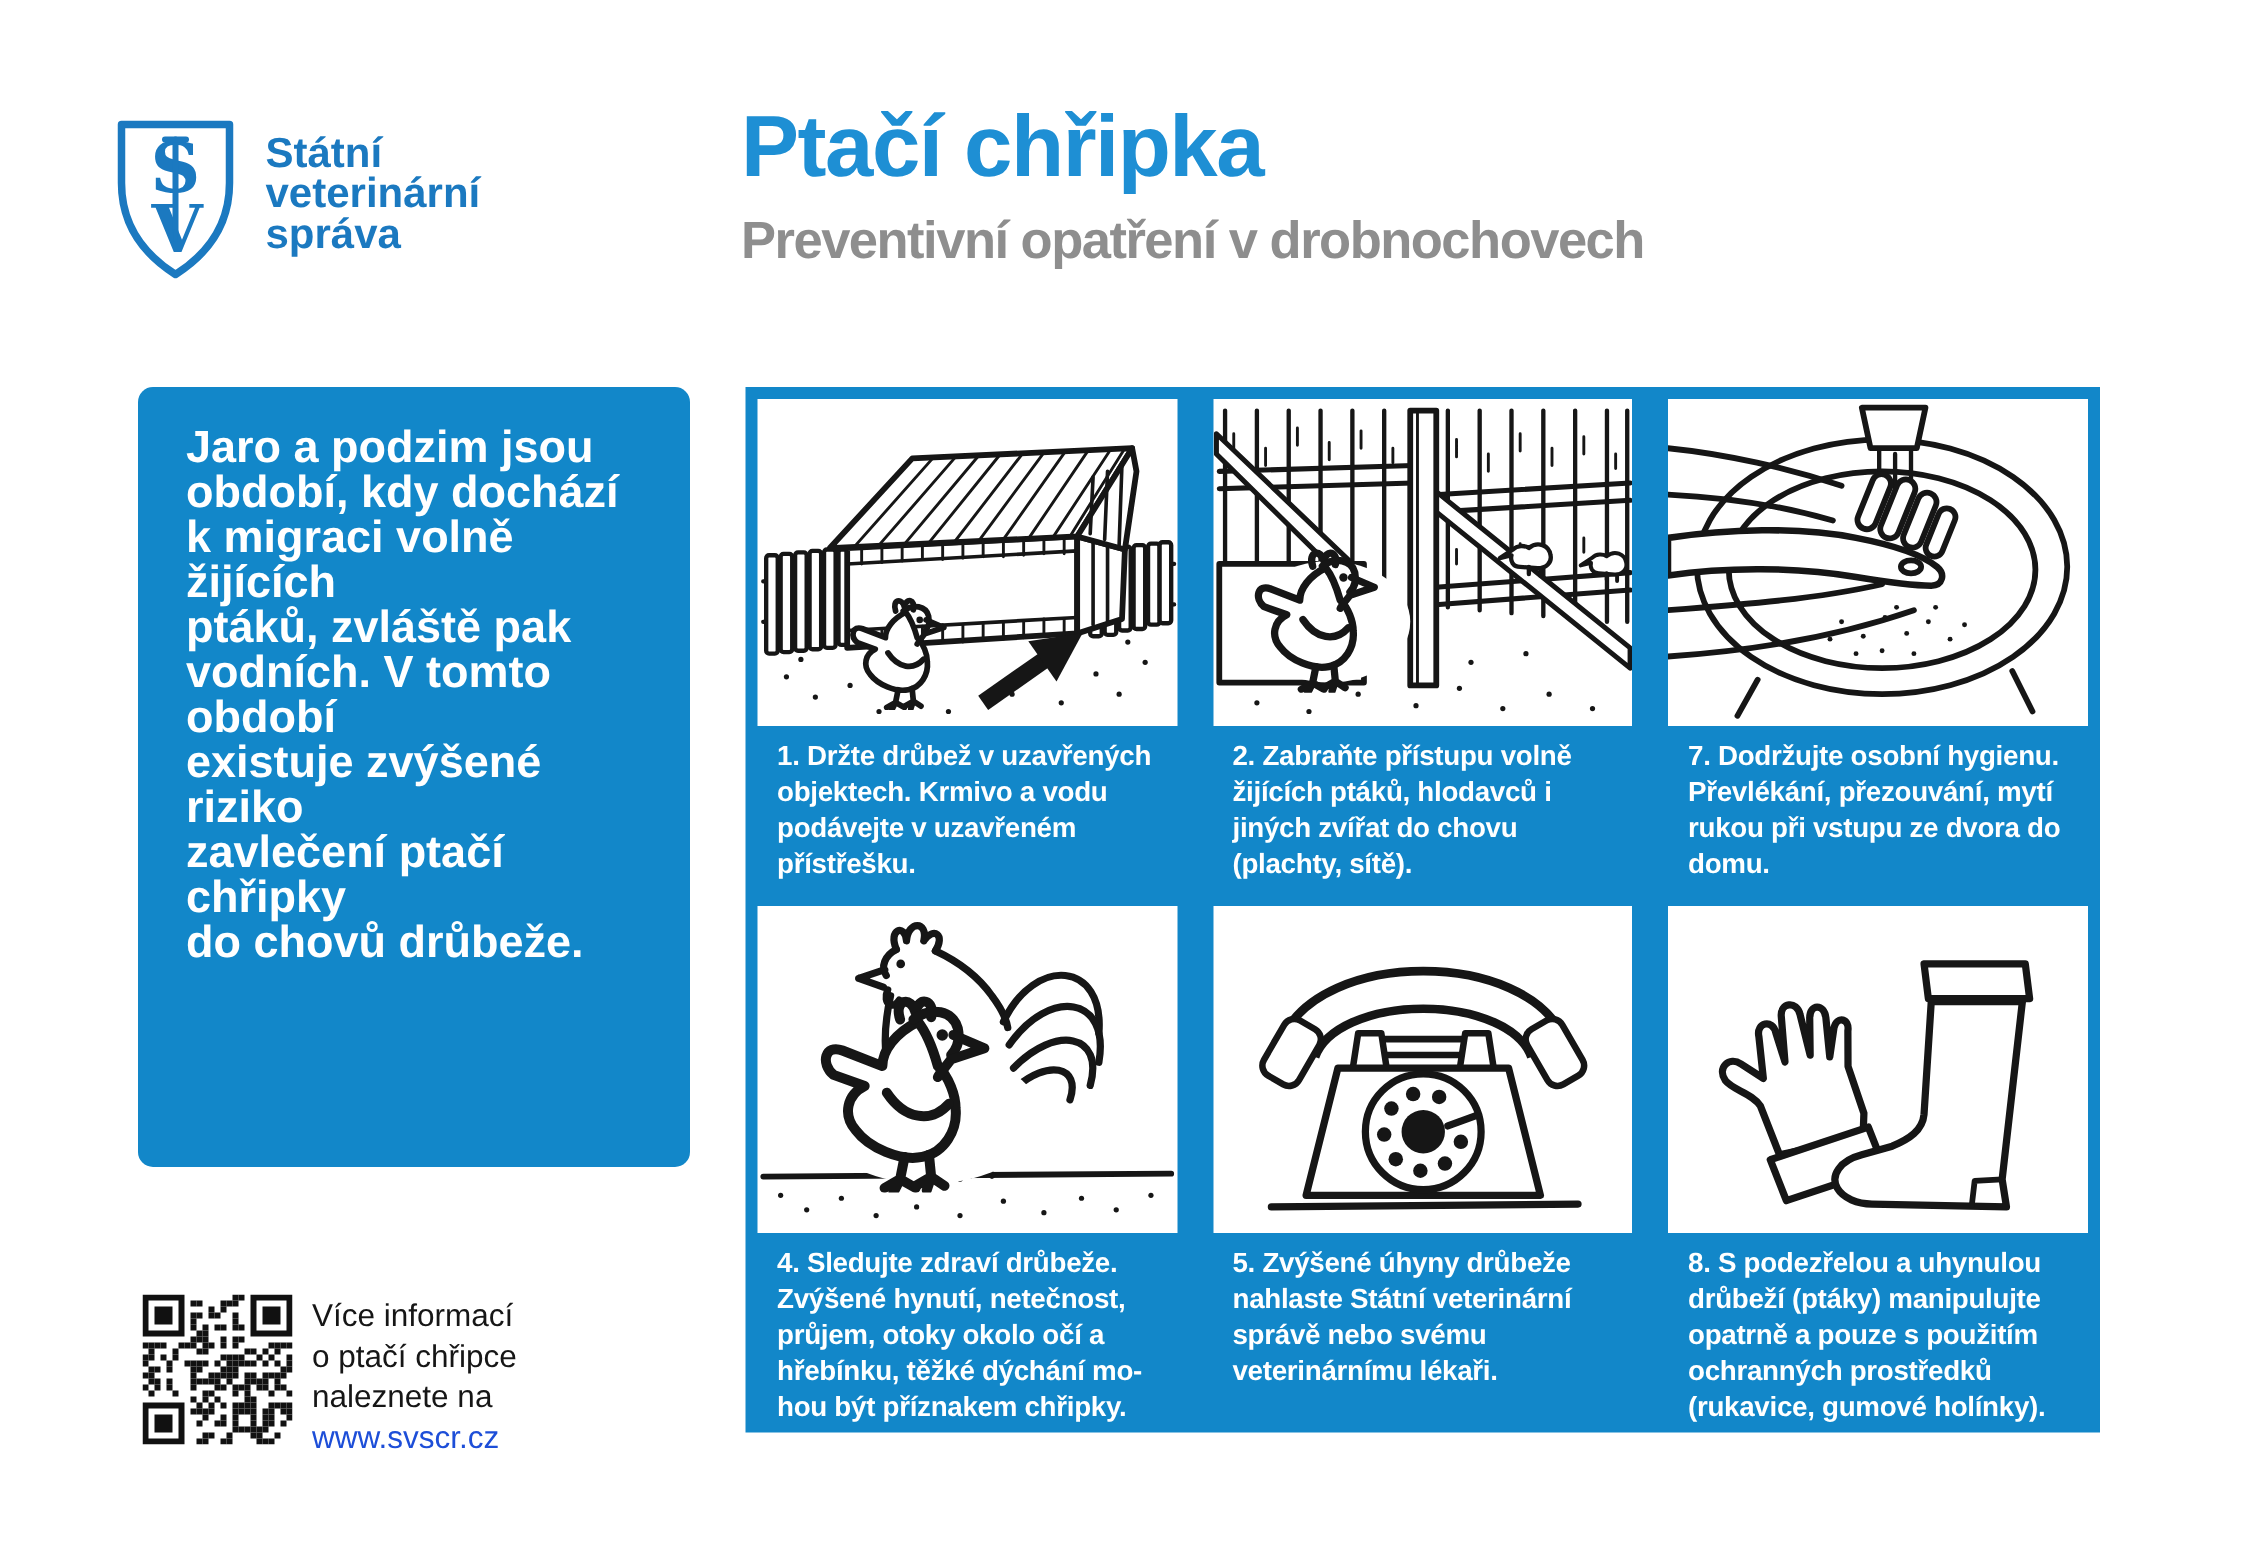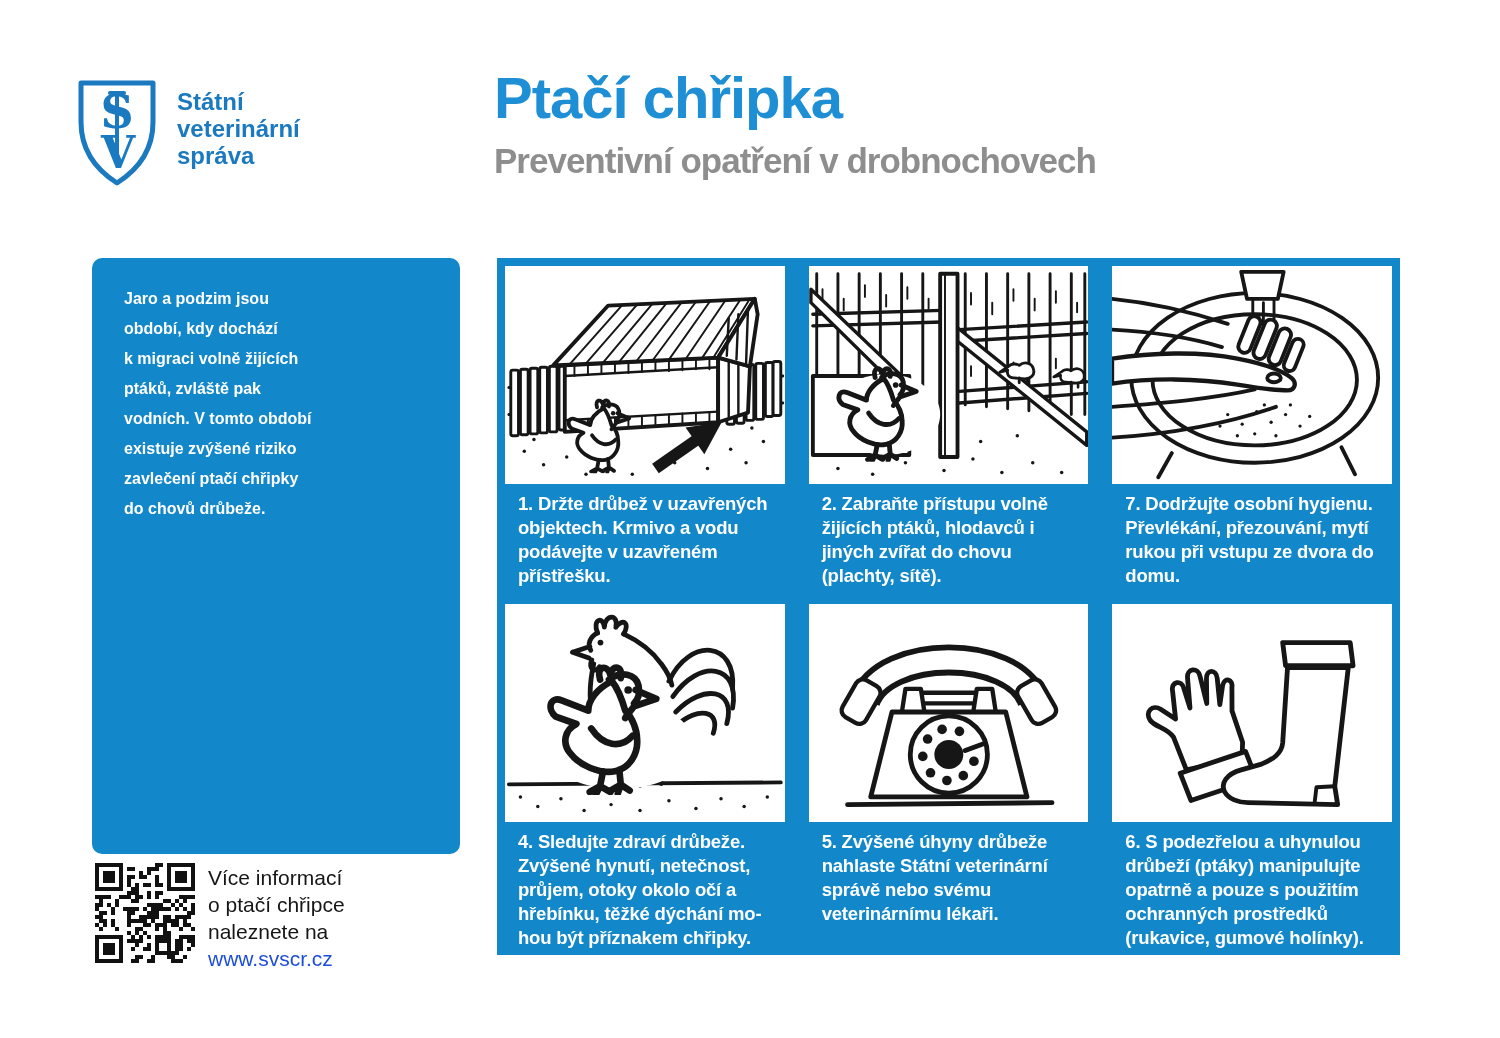--- a/index.html
+++ b/index.html
@@ -2,31 +2,31 @@
 <html style="--accent_blue: #1287c9; --title_blue: #1e8fd4; --logo_blue: #1b79c0; --subtitle_gray: #8e8e8e; --line_black: #161616;"><head>
 <meta charset="utf-8">
 <style>
   html,body{margin:0;padding:0;background:#fff;}
   .page{position:relative;width:1500px;height:1038px;background:#fff;overflow:hidden;
         font-family:"Liberation Sans",sans-serif;}
 
   
   .logo{position:absolute;left:75px;top:78px;display:flex;gap:18px;}
   .logo-shield{width:84px;height:110px;}
-  .logo-text{color:var(--logo_blue,#1b79c0);font-weight:bold;font-size:24px;line-height:27px;
+  .logo-text{color:var(--logo_blue,#1b79c0);font-weight:bold;font-size:28px;line-height:27px;
              white-space:pre-line;padding-top:10px;}
   .title{position:absolute;left:494px;top:64px;margin:0;color:var(--title_blue,#1e8fd4);
          font-weight:bold;font-size:58px;letter-spacing:-1px;text-align:center;}
   .subtitle{position:absolute;left:494px;top:141px;margin:0;color:var(--subtitle_gray,#8e8e8e);
             font-weight:bold;font-size:35px;letter-spacing:-1px;}
 
   
-  .intro{position:absolute;left:92px;top:258px;width:368px;height:596px;box-sizing:border-box;
+  .intro{position:absolute;left:92px;top:258px;width:368px;height:520px;box-sizing:border-box;
          background:var(--accent_blue,#1287c9);border-radius:10px;padding:26px 14px 0 32px;
-         color:#fff;font-weight:bold;font-size:16px;line-height:30px;}
+         color:#fff;font-weight:bold;font-size:30px;line-height:30px;}
   .intro p{margin:0;white-space:pre-line;}
   .intro p + p{margin-top:30px;}
 
   
   .moreinfo{position:absolute;left:95px;top:863px;width:330px;height:120px;}
   .qr{position:absolute;left:0;top:0;width:100px;height:100px;}
   .infotext{position:absolute;left:113px;top:1px;color:#161616;font-size:21px;line-height:27px;
             white-space:pre-line;}
   .infourl{position:absolute;left:113px;top:82px;color:#1d4ed8;font-size:21px;line-height:27px;}
 
@@ -567,20 +567,20 @@
 
     <div class="cap">4. Sledujte zdraví drůbeže.
 Zvýšené hynutí, netečnost,
 průjem, otoky okolo očí a
 hřebínku, těžké dýchání mo-
 hou být příznakem chřipky.</div>
     <div class="cap">5. Zvýšené úhyny drůbeže
 nahlaste Státní veterinární
 správě nebo svému
 veterinárnímu lékaři.</div>
-    <div class="cap">6. S podezřelou a uhynulou
+    <div class="cap">8. S podezřelou a uhynulou
 drůbeží (ptáky) manipulujte
 opatrně a pouze s použitím
 ochranných prostředků
 (rukavice, gumové holínky).</div>
 
   </div>
 </div>
 
 </body></html>

